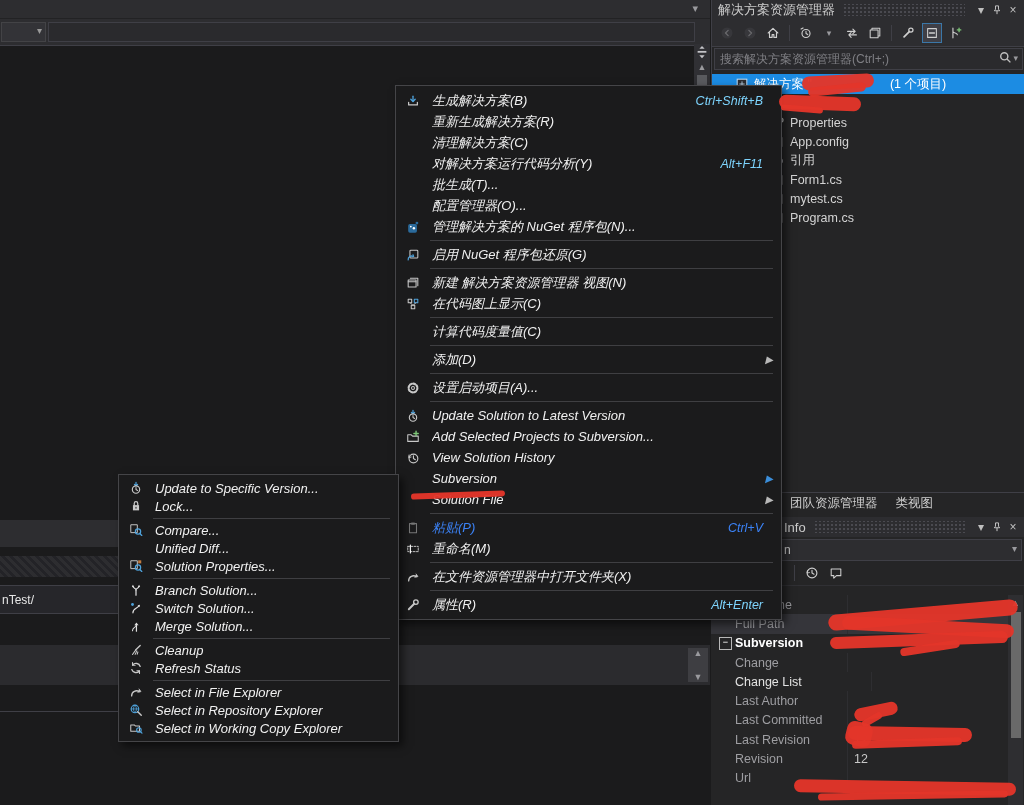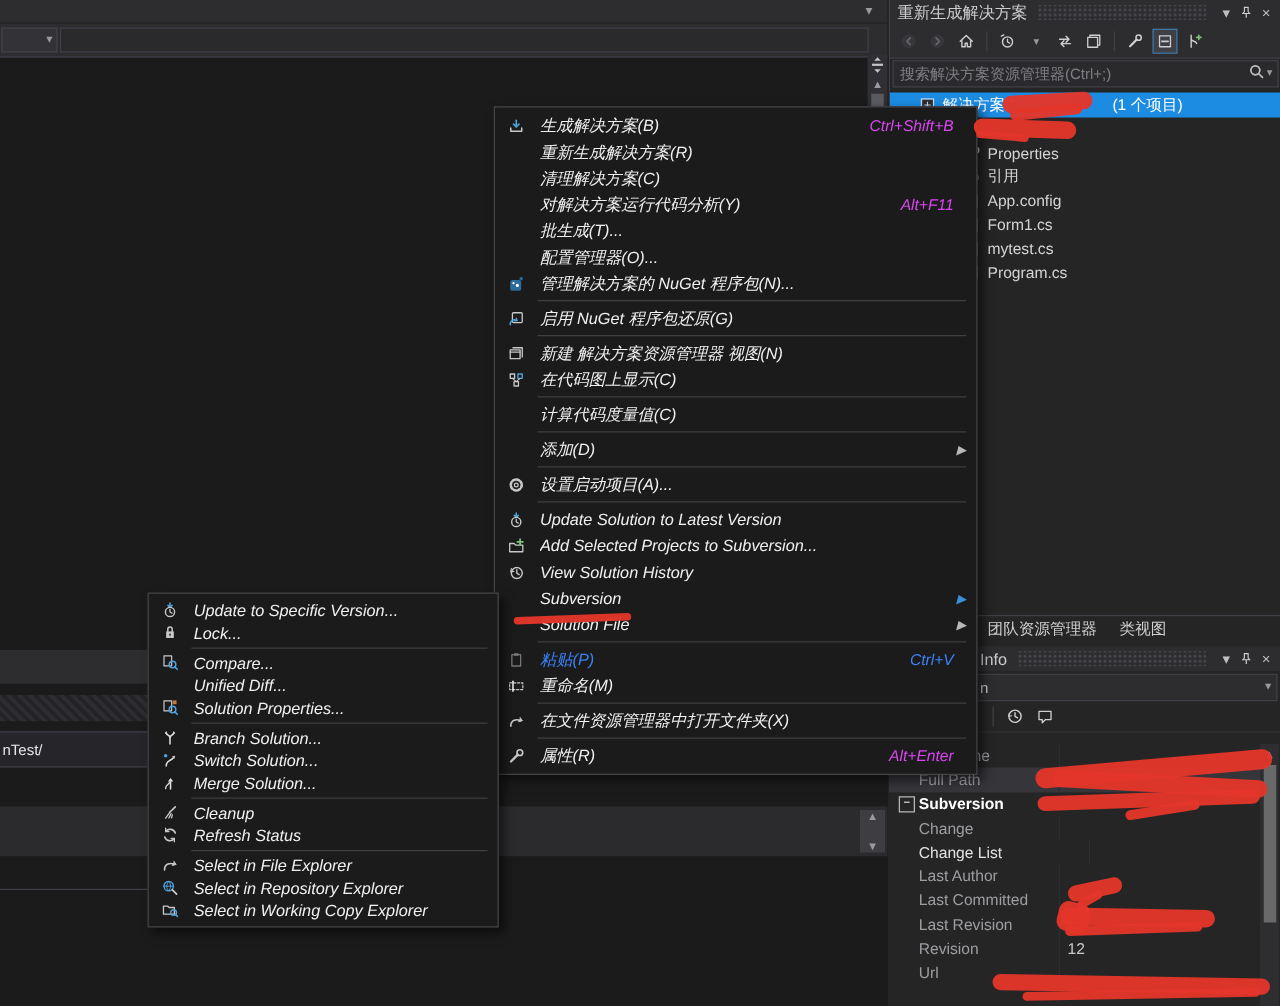--- a/index.html
+++ b/index.html
@@ -68,21 +68,21 @@
   .sbarrow{position:absolute;left:1px;width:13px;text-align:center;color:#9A9A9E;font-size:9px;}
 
   
   .menu{background:#1B1B1C;border:1px solid #454548;box-shadow:4px 4px 8px rgba(0,0,0,.55);padding:4px 0;z-index:50;font-style:italic;}
   #ctxmenu{left:395px;top:85px;width:385px;}
   #submenu{left:118px;top:474px;width:279px;z-index:60;}
   .mi{display:flex;align-items:center;height:21px;padding:0 8px 0 6px;color:#F1F1F1;}
   #submenu .mi{height:18px;}
   .mi .mic{width:22px;height:16px;margin-right:8px;display:flex;align-items:center;justify-content:center;flex:none;}
   .mi .mlb{flex:1;white-space:nowrap;overflow:hidden;}
-  .mi .msc{margin-left:20px;color:#d946ef;font-size:12.5px;}
+  .mi .msc{margin-left:20px;color:#7dd3fc;font-size:12.5px;}
   .mi .mar{width:10px;text-align:right;color:#B8B8B8;font-size:10px;}
   .mi .mar.open{color:#3B8EDA;}
   .mi.disabled, .mi.disabled .msc{color:#3b82f6;}
   .msep{height:1px;background:#3F3F42;margin:3px 8px 3px 34px;}
   #submenu .msep{margin:2.5px 8px 2.5px 34px;}
 
   
   .red{position:absolute;background:#E3352A;border-radius:8px;opacity:.96;z-index:100;}
 
   svg{display:block;}
@@ -122,21 +122,21 @@
           <path d="M8 15l3-3.2H5z" fill="#C5C5C9"></path>
         </svg>
     </span>
     <span class="sbarrow" style="position:static;margin-top:2px;">▲</span>
     <span class="edthumb"></span>
   </div>
 
   <div class="abs rpanel">
 
     <div class="pane-header">
-      <span>重新生成解决方案</span>
+      <span>解决方案资源管理器</span>
       <span class="grip"></span>
       <span class="hbtn">▾</span>
       <span class="hbtn">
           <svg viewBox="0 0 16 16" width="12" height="12">
             <path d="M6 2.5h4v4.5l1.6 2H4.4L6 7z" fill="none" stroke="#CFCFCF" stroke-width="1.2"></path>
             <path d="M8 9.2v4.3" stroke="#CFCFCF" stroke-width="1.3"></path>
           </svg>
         </span>
       <span class="hbtn">×</span>
     </div>
@@ -241,35 +241,35 @@
               <svg viewBox="0 0 16 16" width="14" height="14" fill="none" stroke-linecap="round" stroke-linejoin="round">
                 <circle cx="11.3" cy="4.7" r="2.4" stroke="#CFCFCF" stroke-width="1.4"></circle>
                 <path d="M9.5 6.5L3.5 12.5" stroke="#CFCFCF" stroke-width="2"></path>
               </svg>
             </span>
             <span>Properties</span>
           </div>
           <div class="tree-row" style="height: 19px; padding-left: 58px;">
             <span class="tree-ic">
               <svg viewBox="0 0 16 16" width="14" height="14" fill="none" stroke-linecap="round" stroke-linejoin="round">
+                <rect x="3.5" y="2.5" width="9" height="11" stroke="#9E9EA2" stroke-width="1.1"></rect>
+                <circle cx="8" cy="8" r="2" stroke="#C9A227" stroke-width="1.2"></circle>
+              </svg>
+            </span>
+            <span>App.config</span>
+          </div>
+          <div class="tree-row" style="height: 19px; padding-left: 58px;">
+            <span class="tree-ic">
+              <svg viewBox="0 0 16 16" width="14" height="14" fill="none" stroke-linecap="round" stroke-linejoin="round">
                 <circle cx="5.5" cy="8" r="2.6" stroke="#9E9EA2" stroke-width="1.2"></circle>
                 <circle cx="10.5" cy="8" r="2.6" stroke="#9E9EA2" stroke-width="1.2"></circle>
                 <path d="M6.8 8h2.4" stroke="#9E9EA2" stroke-width="1.2"></path>
               </svg>
             </span>
             <span>引用</span>
-          </div>
-          <div class="tree-row" style="height: 19px; padding-left: 58px;">
-            <span class="tree-ic">
-              <svg viewBox="0 0 16 16" width="14" height="14" fill="none" stroke-linecap="round" stroke-linejoin="round">
-                <rect x="3.5" y="2.5" width="9" height="11" stroke="#9E9EA2" stroke-width="1.1"></rect>
-                <circle cx="8" cy="8" r="2" stroke="#C9A227" stroke-width="1.2"></circle>
-              </svg>
-            </span>
-            <span>App.config</span>
           </div>
           <div class="tree-row" style="height: 19px; padding-left: 58px;">
             <span class="tree-ic">
               <svg viewBox="0 0 16 16" width="14" height="14" fill="none" stroke-linecap="round" stroke-linejoin="round">
                 <rect x="3.5" y="2.5" width="9" height="11" stroke="#9E9EA2" stroke-width="1.1"></rect>
                 <path d="M9.5 6.2a2.4 2.4 0 1 0 0 3.6" stroke="#9B6BB3" stroke-width="1.3"></path>
               </svg>
             </span>
             <span>Form1.cs</span>
           </div>

